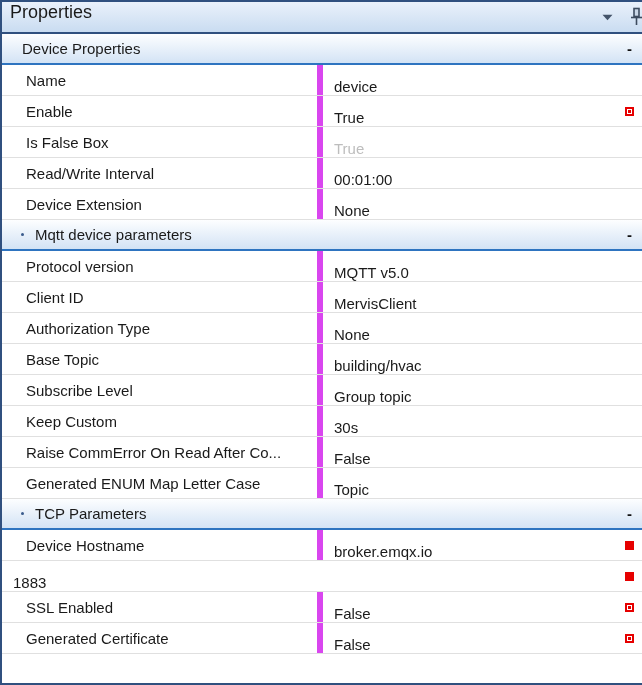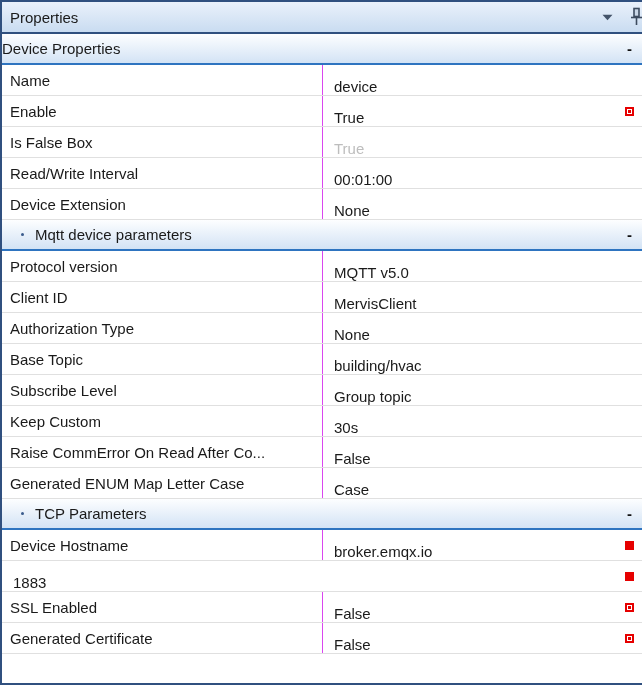--- a/index.html
+++ b/index.html
@@ -16,40 +16,40 @@
     border-bottom:2px solid #30507f;
     overflow:hidden;
     background:#ffffff;
     position:relative;
   }
   
   .titlebar{
     height:30px;
     background:linear-gradient(#eaf1fb,#c9dcf1);
     border-bottom:2px solid #30507f;
-    display:flex;align-items:center;
+    display:flex;
     padding-left:8px;
-    font-size:15px;color:#1a1a1a;
+    font-size:18px;color:#1a1a1a;
   }
   .titlebar-icons{
     margin-left:auto;display:flex;align-items:center;
     gap:16px;margin-right:-2px;
   }
   .icon-btn{display:flex;align-items:center;justify-content:center;cursor:default;}
   
   .section-header{
     box-sizing:border-box;
     height:31px;
     background:linear-gradient(#fdfeff,#d3e3f5);
     border-bottom:2px solid #2e74c0;
     display:flex;align-items:center;
     font-size:15px;color:#1a1a1a;
     position:relative;
   }
-  .section-header .label{padding-left:0;}
+  .section-header .label{padding-left:20px;}
   .section-header.with-bullet .label{padding-left:0;}
   .bullet{
     width:3px;height:3px;border-radius:50%;
     background:#3a5b8c;
     margin-left:19px;margin-right:11px;
     flex:0 0 auto;
   }
   .collapse{
     margin-left:auto;
     padding-right:10px;
@@ -61,23 +61,23 @@
     box-sizing:border-box;
     height:31px;
     display:flex;
     border-bottom:1px solid #e0e0e0;
     background:#fff;
     font-size:15px;color:#1a1a1a;
   }
   .cell-label{
     box-sizing:border-box;
     width:321px;flex:0 0 321px;
-    border-right:1px solid #d946ef;
+    border-right:6px solid #d946ef;
     display:flex;align-items:center;
-    padding-left:8px;
+    padding-left:24px;
     white-space:nowrap;overflow:hidden;
   }
   .cell-value{
     flex:1 1 auto;
     display:flex;align-items:flex-end;
     padding-left:11px;
     position:relative;
     white-space:nowrap;overflow:hidden;
   }
   .cell-value.disabled .value-text{color:#bdbdbd;}
@@ -200,21 +200,21 @@
       </div>
       <div class="prop-row">
         <div class="cell-label">Raise CommError On Read After Co...</div>
         <div class="cell-value">
           <span class="value-text">False</span>
         </div>
       </div>
       <div class="prop-row">
         <div class="cell-label">Generated ENUM Map Letter Case</div>
         <div class="cell-value">
-          <span class="value-text">Case</span>
+          <span class="value-text">Topic</span>
         </div>
       </div>
       <div class="section-header with-bullet">
         <span class="bullet"></span>
         <span class="label">TCP Parameters</span>
         <span class="collapse">-</span>
       </div>
       <div class="prop-row">
         <div class="cell-label">Device Hostname</div>
         <div class="cell-value">

